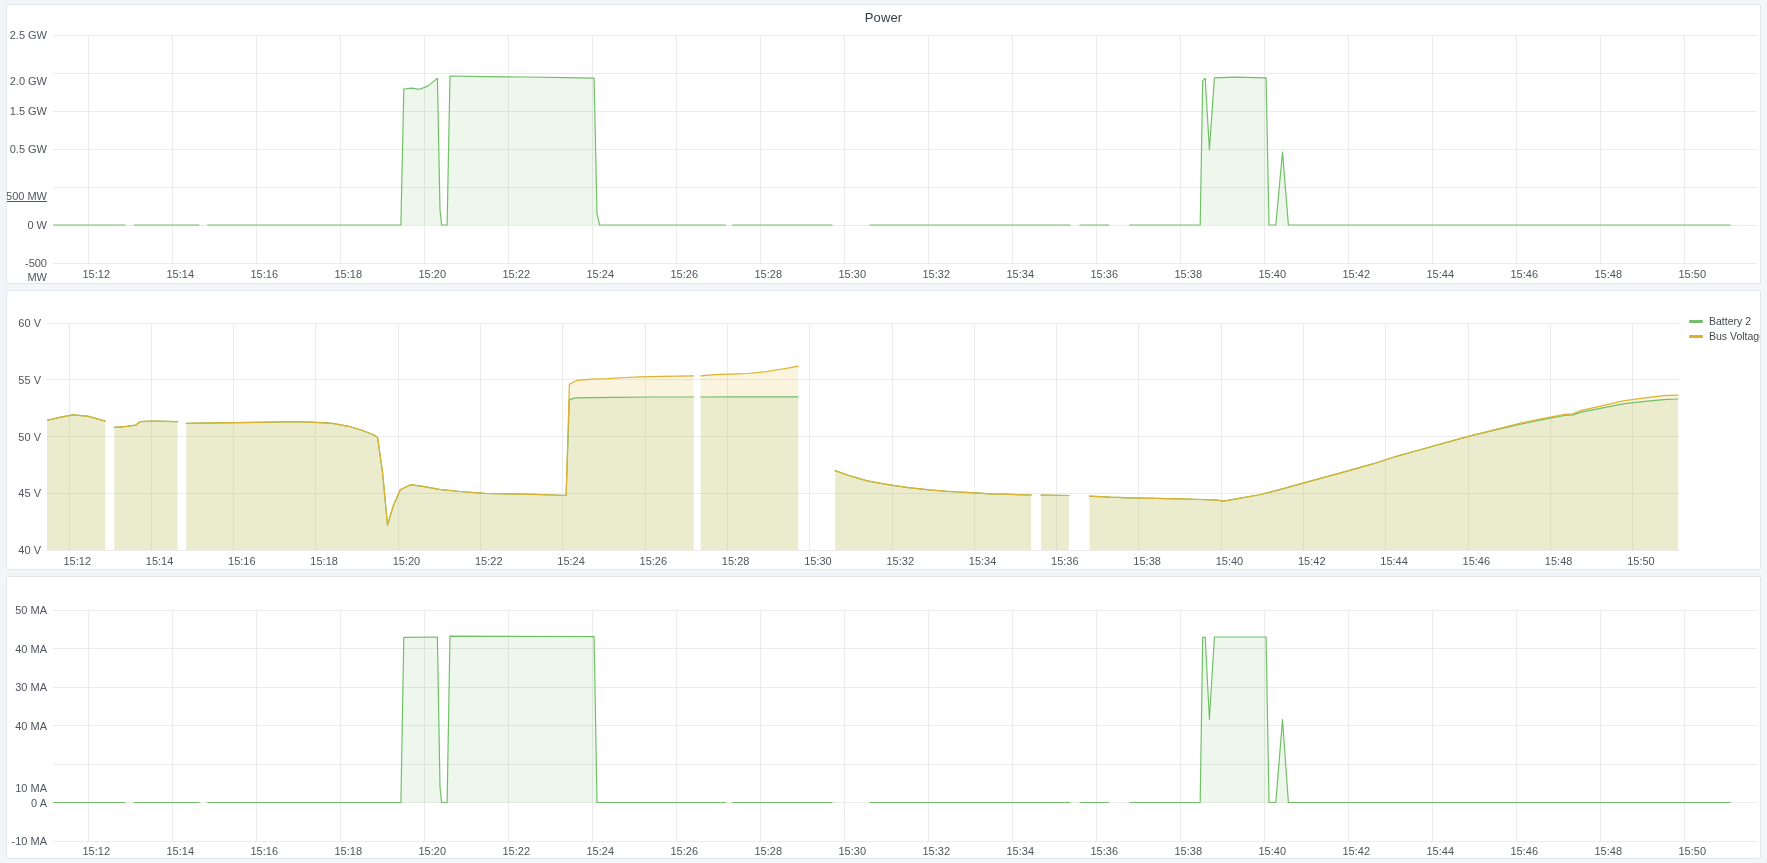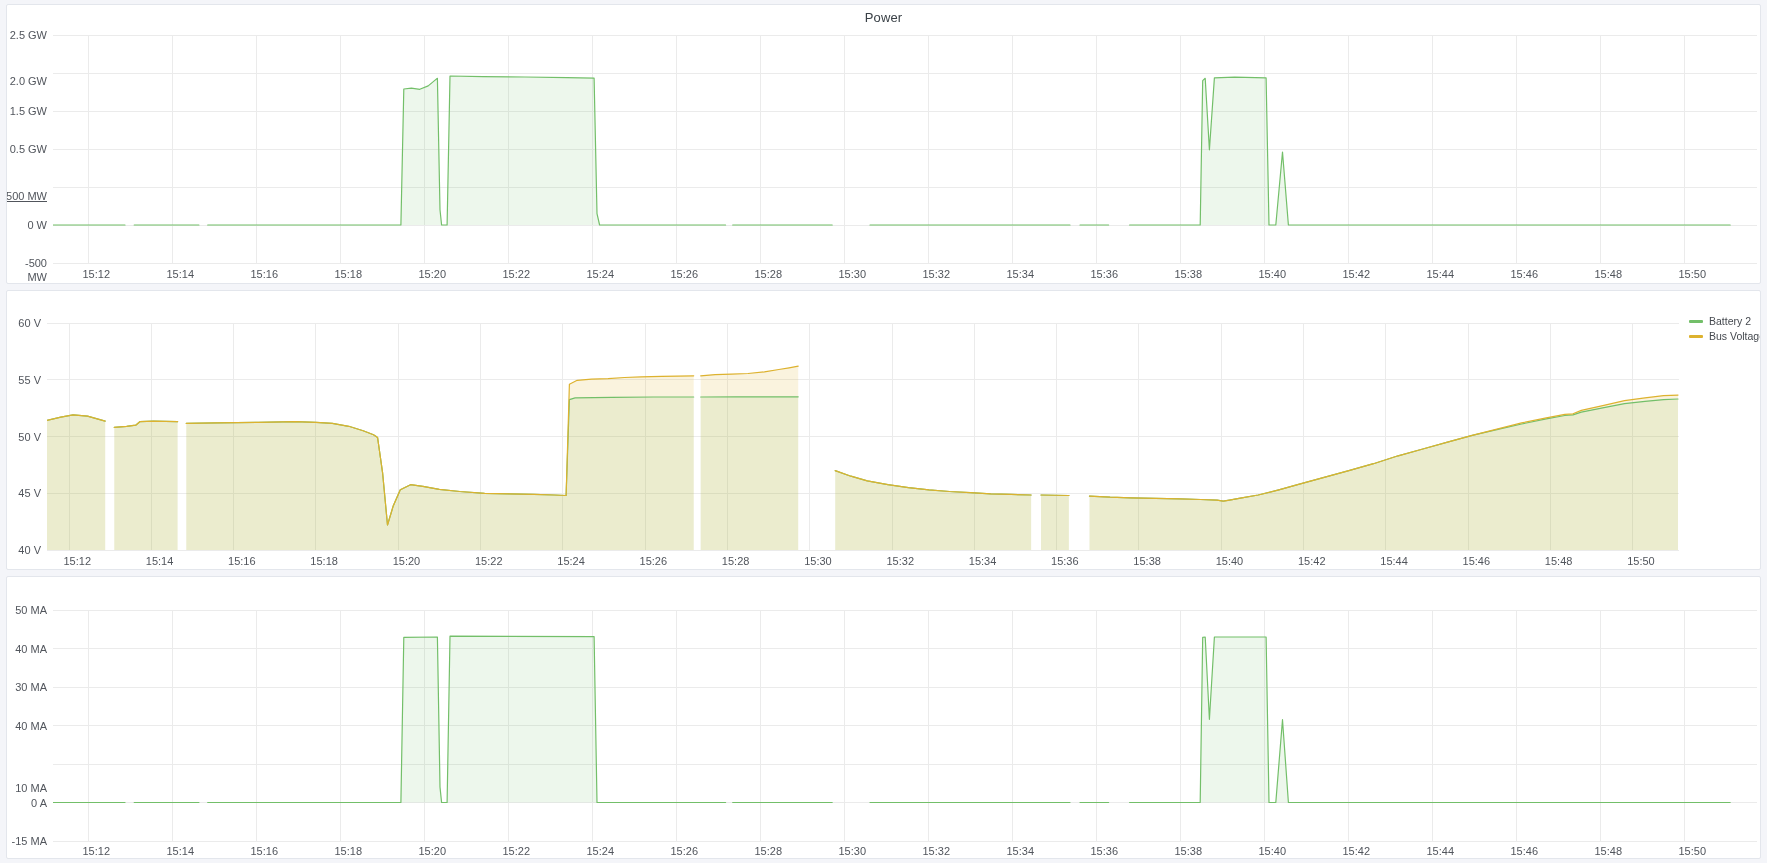--- a/index.html
+++ b/index.html
@@ -267,21 +267,21 @@
             <path d="M1122.6,225.5L1193.2,225.5L1195.7,60.3L1198.2,60.0L1202.4,142.3L1207.4,60.0L1259.1,60.0L1262.0,225.5L1268.8,225.5L1275.5,142.7L1281.4,225.5L1320.0,225.5L1723.2,225.5" fill="none" stroke="#73bf69" stroke-width="1.2" stroke-linejoin="round" stroke-linecap="round"></path>
           </g>
         </svg>
       </div>
   <div class="yt" style="left: -4px; top: 26px;">50 MA</div>
       <div class="yt" style="left: -4px; top: 64.5px;">40 MA</div>
       <div class="yt" style="left: -4px; top: 103px;">30 MA</div>
       <div class="yt" style="left: -4px; top: 141.5px;">40 MA</div>
       <div class="yt" style="left: -4px; top: 180px; margin-top: 24px;">10 MA</div>
       <div class="yt" style="left: -4px; top: 218.5px;">0 A</div>
-      <div class="yt" style="left: -4px; top: 257px;">-15 MA</div>
+      <div class="yt" style="left: -4px; top: 257px;">-10 MA</div>
       <div class="xt" style="left: 59px; top: 267px;">15:12</div>
       <div class="xt" style="left: 143px; top: 267px;">15:14</div>
       <div class="xt" style="left: 227px; top: 267px;">15:16</div>
       <div class="xt" style="left: 311px; top: 267px;">15:18</div>
       <div class="xt" style="left: 395px; top: 267px;">15:20</div>
       <div class="xt" style="left: 479px; top: 267px;">15:22</div>
       <div class="xt" style="left: 563px; top: 267px;">15:24</div>
       <div class="xt" style="left: 647px; top: 267px;">15:26</div>
       <div class="xt" style="left: 731px; top: 267px;">15:28</div>
       <div class="xt" style="left: 815px; top: 267px;">15:30</div>

